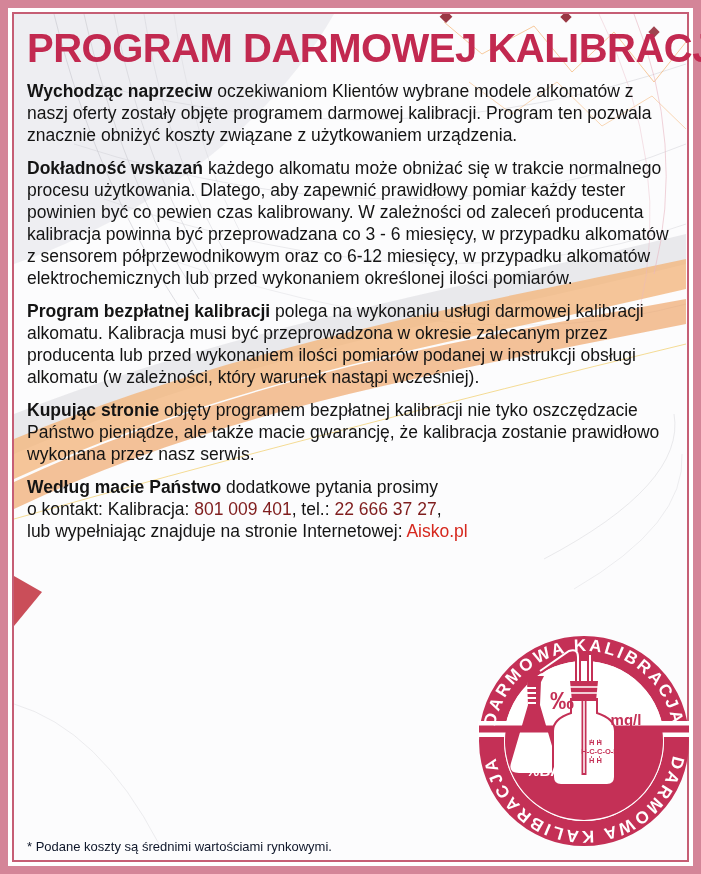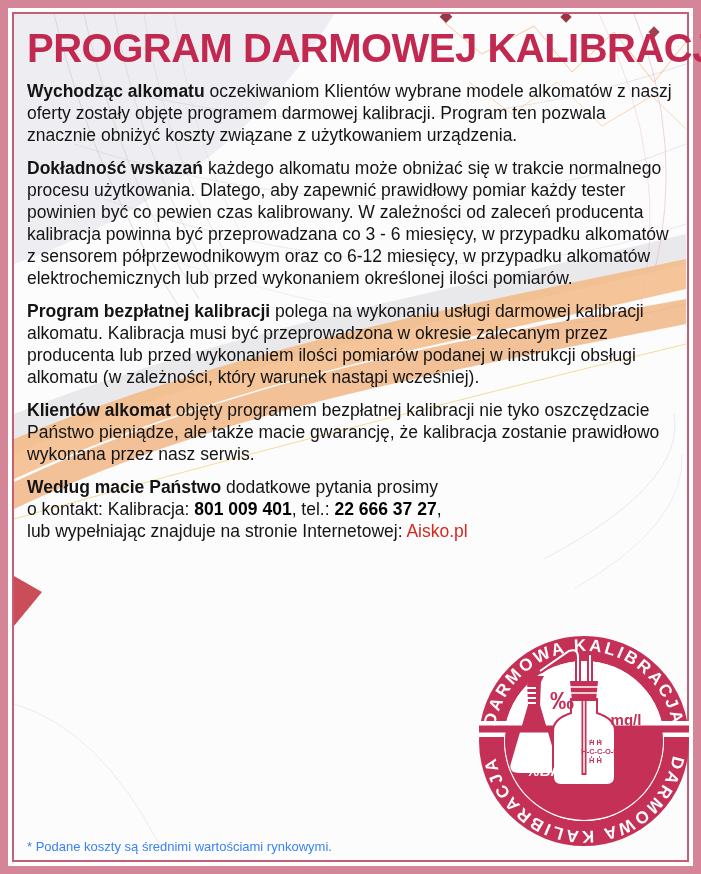--- a/index.html
+++ b/index.html
@@ -30,25 +30,25 @@
     white-space:nowrap;
   }
   p.para {
     margin:0 0 11px 0;
     font-size:17.5px; line-height:22px;
     color:#141414;
   }
   p.para b.lead { font-weight:bold; }
   p.narrow { max-width:408px; }
   p.contact { max-width:460px; }
-  .phone { color:#000000; font-weight:bold; }
+  .phone { color:#7f1d1d; font-weight:normal; }
   .weblink { color:#d6281e; font-weight:normal; text-decoration:none; cursor:pointer; }
   .footnote {
     position:absolute; left:13px; bottom:6px;
-    font-size:13px; color:#3b82f6; z-index:1;
+    font-size:13px; color:#0f172a; z-index:1;
   }
   .badge { position:absolute; left:464px; top:621px; z-index:2; }
   .badge text, .badge textPath { font-family:"Liberation Sans", sans-serif; }
   .ring-text { font-size:17px; font-weight:bold; fill:#ffffff; letter-spacing:2.6px; }
   .seal-label { font-weight:bold; fill:#c43056; }
   .formula { font-size:7.5px; font-weight:bold; fill:#c43056; }
 </style>
 </head>
 <body>
 
@@ -80,29 +80,29 @@
         <path d="M560,575 Q672,510 668,440" stroke="#dadade" fill="none" opacity="0.45"></path>
         <path d="M0,690 Q85,715 145,830" stroke="#dcdce0" fill="none" opacity="0.5"></path>
         <rect x="428" y="-2" width="9" height="9" transform="rotate(45 432 2)" fill="#8e2230" opacity="0.9"></rect>
         <rect x="548" y="-1" width="8" height="8" transform="rotate(45 552 3)" fill="#8e2230" opacity="0.9"></rect>
         <rect x="636" y="14" width="8" height="8" transform="rotate(45 640 18)" fill="#8e2230" opacity="0.85"></rect>
       </svg>
 
       <div class="content">
         <h1 class="title">PROGRAM DARMOWEJ KALIBRACJI</h1>
 
-        <p class="para"><b class="lead">Wychodząc alkomatu</b><span> oczekiwaniom Klientów wybrane modele alkomatów z naszj oferty zostały objęte programem darmowej kalibracji. Program ten pozwala znacznie obniżyć koszty związane z użytkowaniem urządzenia.</span></p>
+        <p class="para"><b class="lead">Wychodząc naprzeciw</b><span> oczekiwaniom Klientów wybrane modele alkomatów z naszj oferty zostały objęte programem darmowej kalibracji. Program ten pozwala znacznie obniżyć koszty związane z użytkowaniem urządzenia.</span></p>
 
         <p class="para"><b class="lead">Dokładność wskazań</b><span> każdego alkomatu może obniżać się w trakcie normalnego procesu użytkowania. Dlatego, aby zapewnić prawidłowy pomiar każdy tester powinien być co pewien czas kalibrowany. W zależności od zaleceń producenta kalibracja powinna być przeprowadzana co 3 - 6 miesięcy, w przypadku alkomatów z sensorem półprzewodnikowym  oraz co 6-12 miesięcy, w przypadku alkomatów elektrochemicznych lub przed wykonaniem określonej ilości pomiarów.</span></p>
 
         <p class="para"><b class="lead">Program bezpłatnej kalibracji</b><span> polega na wykonaniu usługi darmowej kalibracji alkomatu. Kalibracja musi być przeprowadzona w okresie zalecanym przez producenta lub przed wykonaniem ilości pomiarów podanej w instrukcji obsługi alkomatu (w zależności, który warunek nastąpi wcześniej).</span></p>
 
 
 
-        <p class="para"><b class="lead">Klientów alkomat</b><span> objęty programem bezpłatnej kalibracji nie tyko oszczędzacie Państwo pieniądze, ale także macie gwarancję, że kalibracja zostanie prawidłowo wykonana przez nasz serwis.</span></p>
+        <p class="para"><b class="lead">Kupując stronie</b><span> objęty programem bezpłatnej kalibracji nie tyko oszczędzacie Państwo pieniądze, ale także macie gwarancję, że kalibracja zostanie prawidłowo wykonana przez nasz serwis.</span></p>
 
 
         <p class="para contact"><b class="lead">Według macie Państwo</b><span> dodatkowe pytania prosimy</span><br><span>o kontakt: Kalibracja: </span><span class="phone">801 009 401</span><span>, tel.: </span><span class="phone">22 666 37 27</span><span>,</span><br><span>lub wypełniając znajduje na stronie Internetowej: </span><a class="weblink">Aisko.pl</a></p>
       </div>
 
       <div class="footnote">* Podane koszty są średnimi wartościami rynkowymi.</div>
 
       <svg class="badge" width="212" height="212" viewBox="0 0 212 212">
         <defs>
           <clipPath id="aboveLiquid">

